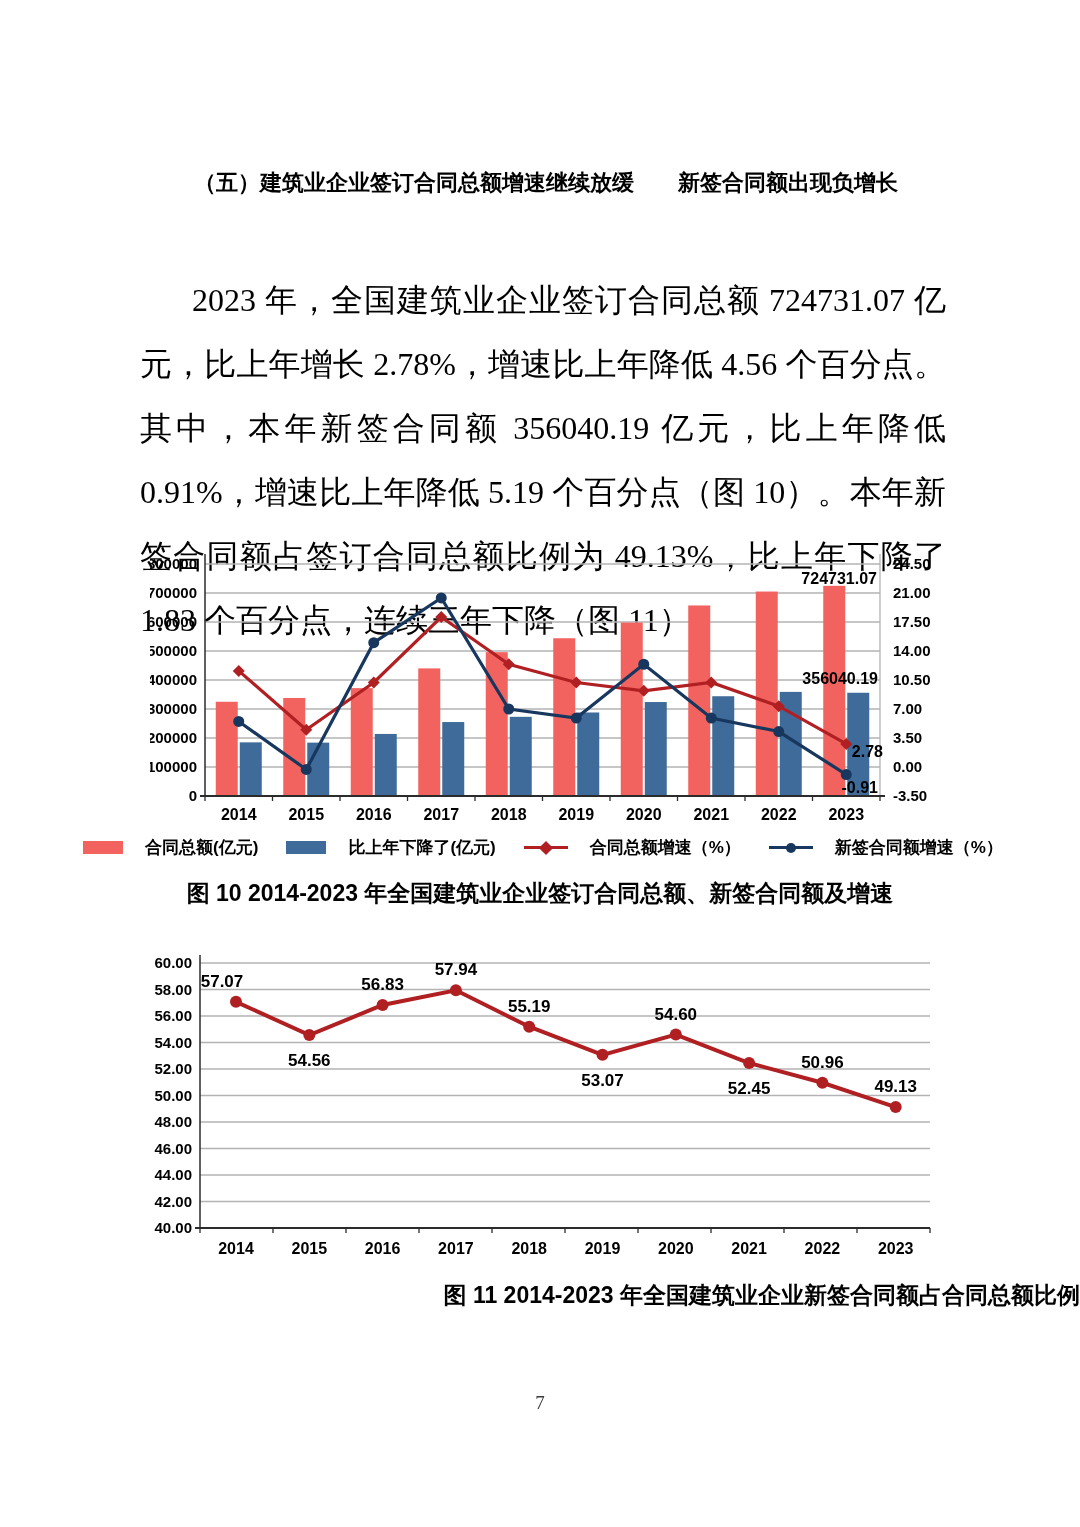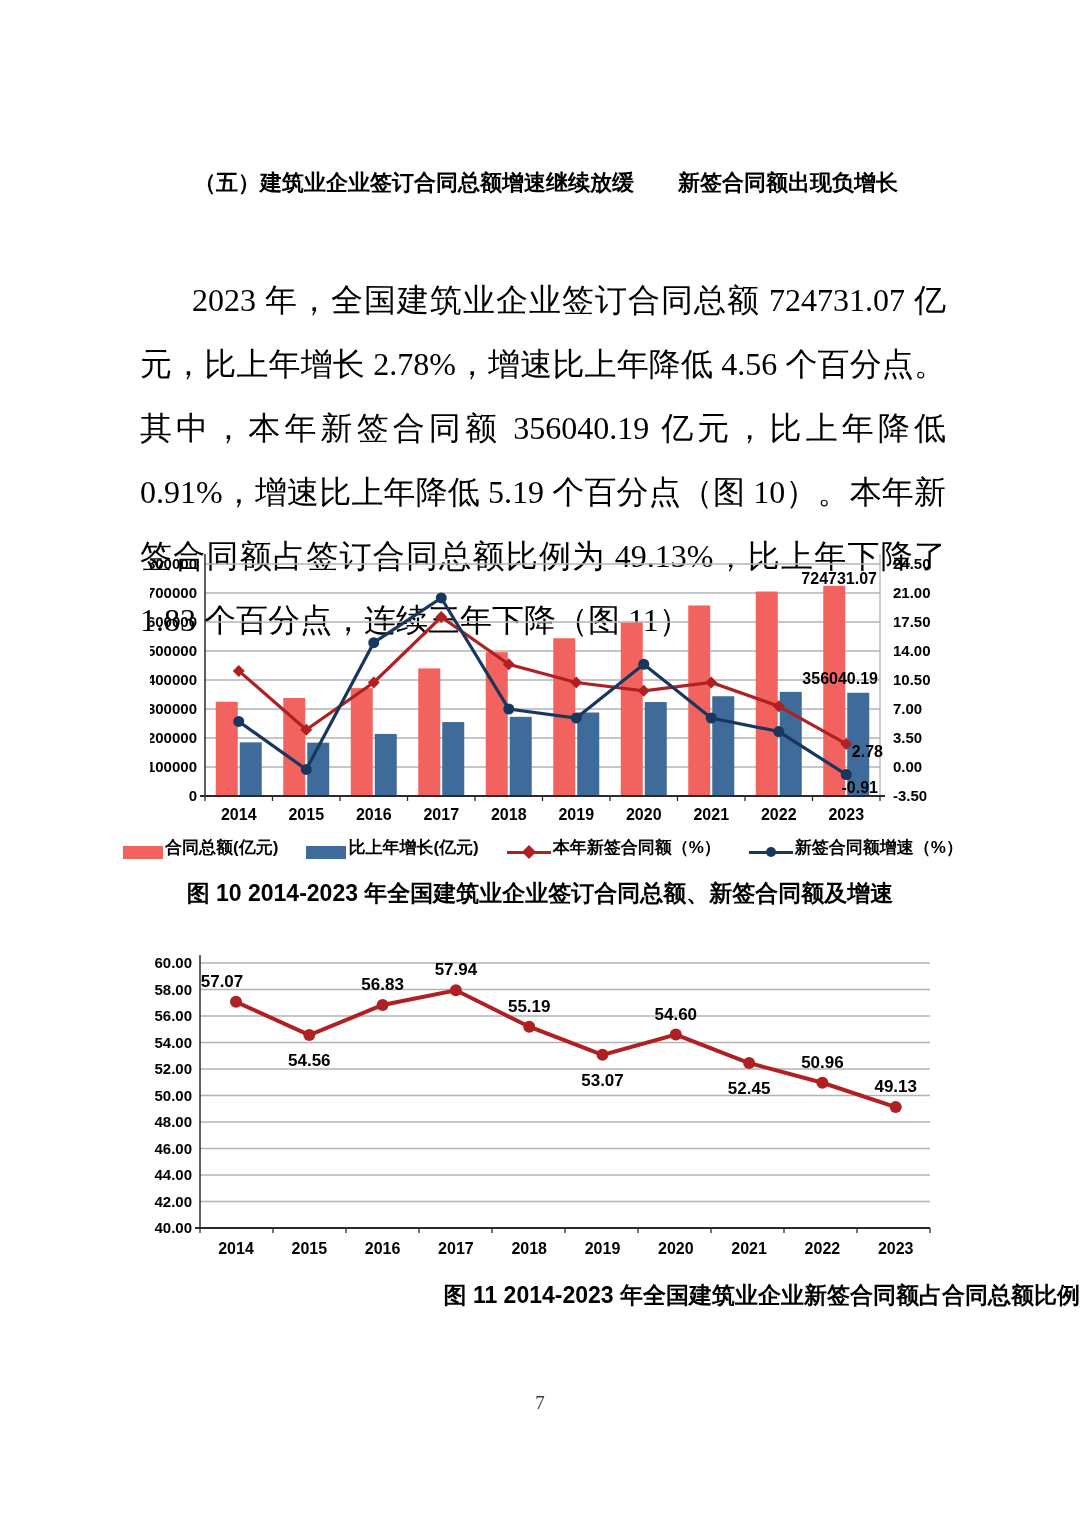--- a/index.html
+++ b/index.html
@@ -7,21 +7,21 @@
         font-family:"Liberation Serif",serif;overflow:hidden;}
   .heading{position:absolute;left:140px;top:150px;width:806px;
            font-family:"Liberation Sans",sans-serif;font-weight:bold;
            font-size:22px;line-height:66px;text-align:justify;text-indent:54px;}
   .body-text{position:absolute;left:140px;top:268px;width:806px;
              font-size:32px;line-height:64px;text-align:justify;text-indent:52px;}
   .chart-box{position:absolute;}
   .legend-row{position:absolute;left:150px;top:836px;width:786px;display:flex;
               justify-content:center;align-items:center;gap:28px;
               font-family:"Liberation Sans",sans-serif;font-weight:bold;font-size:17px;}
-  .legend-item{display:flex;align-items:flex-end;gap:2px;white-space:nowrap;}
+  .legend-item{display:flex;align-items:center;gap:22px;white-space:nowrap;}
   .figcap{position:absolute;left:0;width:1080px;text-align:center;
           font-family:"Liberation Sans",sans-serif;font-weight:bold;font-size:23px;}
   .page-num{position:absolute;left:0;top:1392px;width:1080px;text-align:center;
             font-size:19px;color:#3a3a3a;}
   svg text{font-family:"Liberation Sans",sans-serif;font-weight:bold;}
 </style>
 </head>
 <body>
 
 <div class="page">
@@ -134,28 +134,28 @@
         <text x="728" y="243" text-anchor="end" font-size="16">-0.91</text>
       </svg></div>
 
   <div class="legend-row" id="legend10">
       <div class="legend-item">
         <span style="display: inline-block; width: 40px; height: 13px; background: rgb(242, 99, 95);"></span>
         <span>合同总额(亿元)</span>
       </div>
       <div class="legend-item">
         <span style="display: inline-block; width: 40px; height: 13px; background: rgb(62, 107, 153);"></span>
-        <span>比上年增长(亿元)</span>
+        <span>比上年下降了(亿元)</span>
       </div>
       <div class="legend-item">
         <span style="position: relative; display: inline-block; width: 44px; height: 14px;">
           <i style="position: absolute; left: 0px; top: 5.5px; width: 44px; height: 3px; background: rgb(176, 32, 35);"></i>
           <i style="position: absolute; left: 17px; top: 2px; width: 10px; height: 10px; background: rgb(176, 32, 35); transform: rotate(45deg);"></i>
         </span>
-        <span>本年新签合同额（%）</span>
+        <span>合同总额增速（%）</span>
       </div>
       <div class="legend-item">
         <span style="position: relative; display: inline-block; width: 44px; height: 14px;">
           <i style="position: absolute; left: 0px; top: 5.5px; width: 44px; height: 3px; background: rgb(23, 55, 94);"></i>
           <i style="position: absolute; left: 17px; top: 2px; width: 10px; height: 10px; background: rgb(23, 55, 94); border-radius: 50%;"></i>
         </span>
         <span>新签合同额增速（%）</span>
       </div>
     </div>
 

